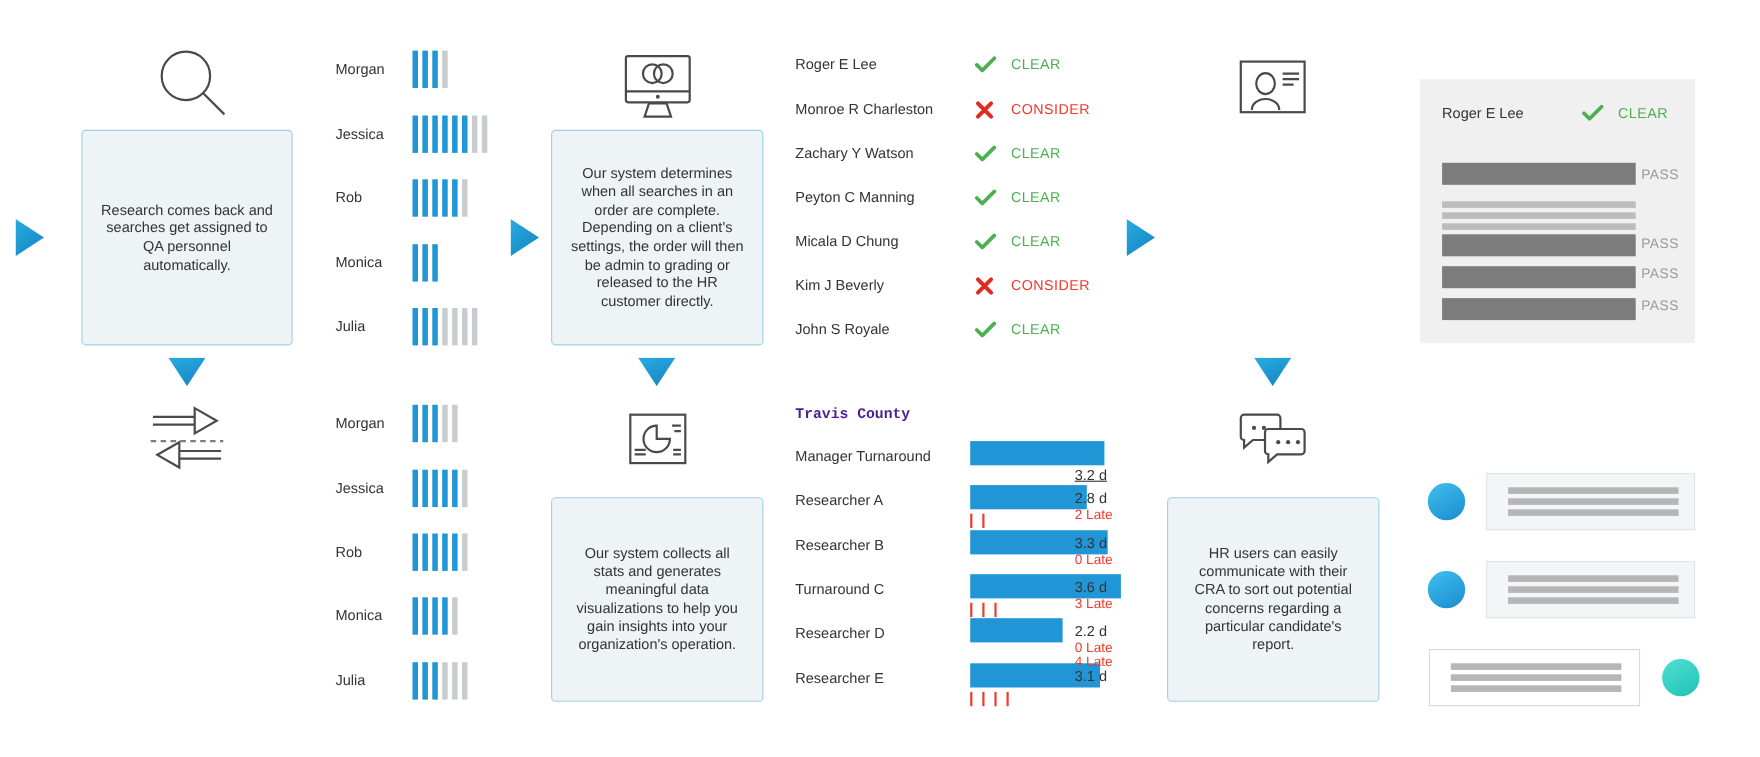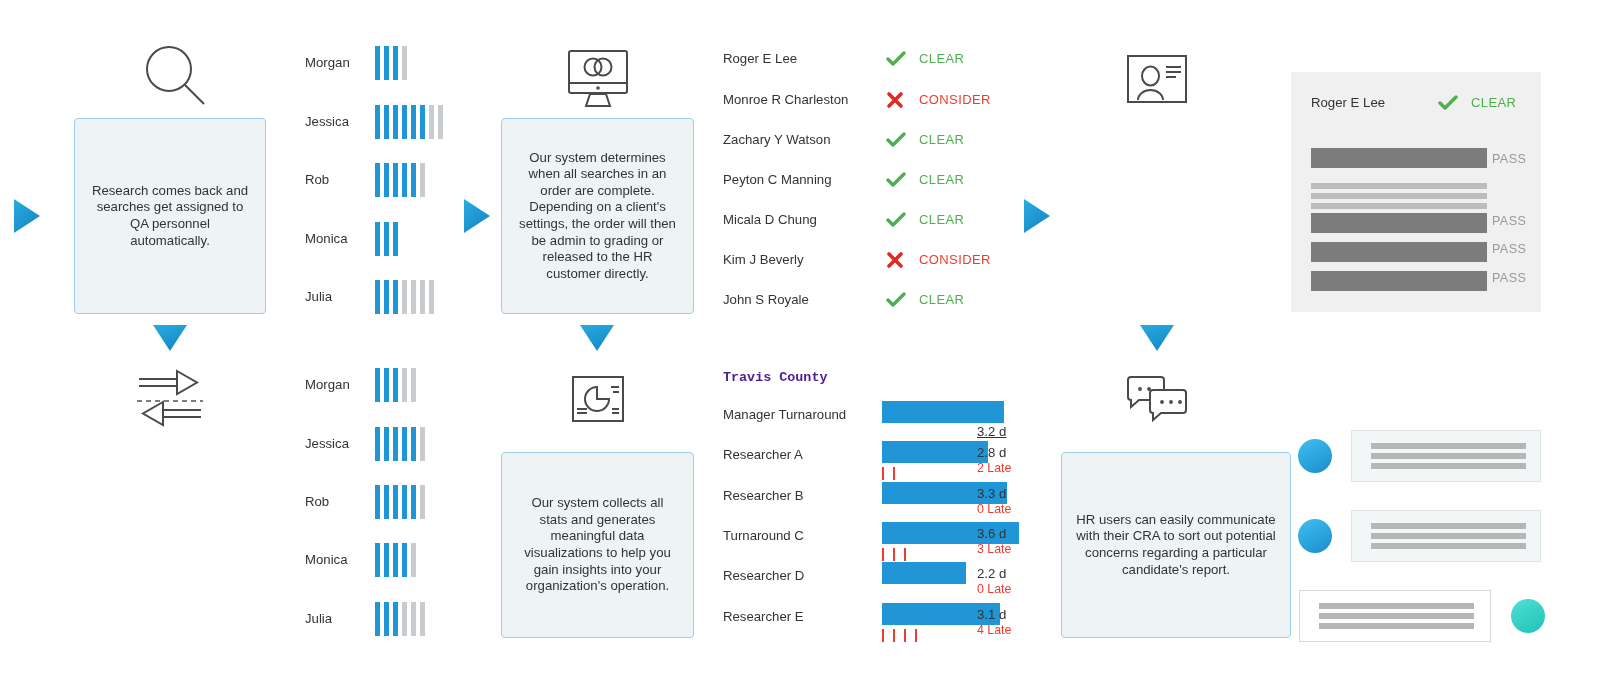--- a/index.html
+++ b/index.html
@@ -387,21 +387,21 @@
         <i></i>
         <i></i>
       </div>
       <div class="tc-row-label" style="left:723px; top:568px;">Researcher D</div>
       <div class="tc-bar" style="left:882px; top:562px; width:84px;"></div>
       <div class="tc-val" style="left:977px; top:566px;">2.2 d</div>
       <div class="tc-late" style="left:977px; top:582px;">0 Late</div>
       <div class="tc-row-label" style="left:723px; top:609px;">Researcher E</div>
       <div class="tc-bar" style="left:882px; top:603px; width:118px;"></div>
       <div class="tc-val" style="left:977px; top:607px;">3.1 d</div>
-      <div class="tc-late" style="left:977px; top:623px;">4 Late</div>
+      <div class="tc-late" style="left:977px; top:594px;">4 Late</div>
       <div class="tc-ticks" style="left:882px; top:629px;">
         <i></i>
         <i></i>
         <i></i>
         <i></i>
       </div>
     </div>
 
   <div class="tri-right grad" style="left:1024px; top:199px;"></div>
 
@@ -424,21 +424,21 @@
       <path d="M4 6 a3 3 0 0 1 3-3 h30 a3 3 0 0 1 3 3 v17 a3 3 0 0 1 -3 3 h-22 l-8 7 v-7 h-0 a3 3 0 0 1 -3 -3 z" fill="none" stroke="#4a4a4a" stroke-width="2"></path>
       <circle cx="16" cy="15" r="1.9" fill="#4a4a4a"></circle>
       <circle cx="25" cy="15" r="1.9" fill="#4a4a4a"></circle>
       <path d="M26 19 a3 3 0 0 1 3-3 h30 a3 3 0 0 1 3 3 v17 a3 3 0 0 1 -3 3 h-22 l-8 7 v-7 a3 3 0 0 1 -3 -3 z" fill="#ffffff" stroke="#4a4a4a" stroke-width="2"></path>
       <circle cx="38" cy="28" r="1.9" fill="#4a4a4a"></circle>
       <circle cx="47" cy="28" r="1.9" fill="#4a4a4a"></circle>
       <circle cx="56" cy="28" r="1.9" fill="#4a4a4a"></circle>
     </svg>
   </div>
 
-  <div class="card" style="left:1061px; top:452px; width:230px; height:186px;">
+  <div class="card" style="left:1061px; top:452px; width:193px; height:186px;">
     <p>HR users can easily communicate with their CRA to sort out potential concerns regarding a particular candidate's report.</p>
   </div>
 
   <div class="report-panel" style="left:1291px; top:72px; width:250px; height:240px;"></div>
 
   <div class="rp-name" style="left:1311px; top:95px;">Roger E Lee</div>
   <div class="icon" style="left:1438px; top:95px;">
     <svg width="20" height="16" viewBox="0 0 20 16">
         <path d="M2 8 L7 13 L18 2" fill="none" stroke="#4caf50" stroke-width="3.4" stroke-linecap="round" stroke-linejoin="round"></path>
       </svg>

